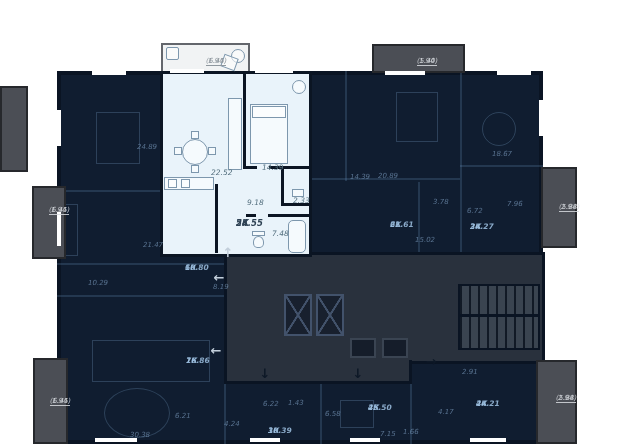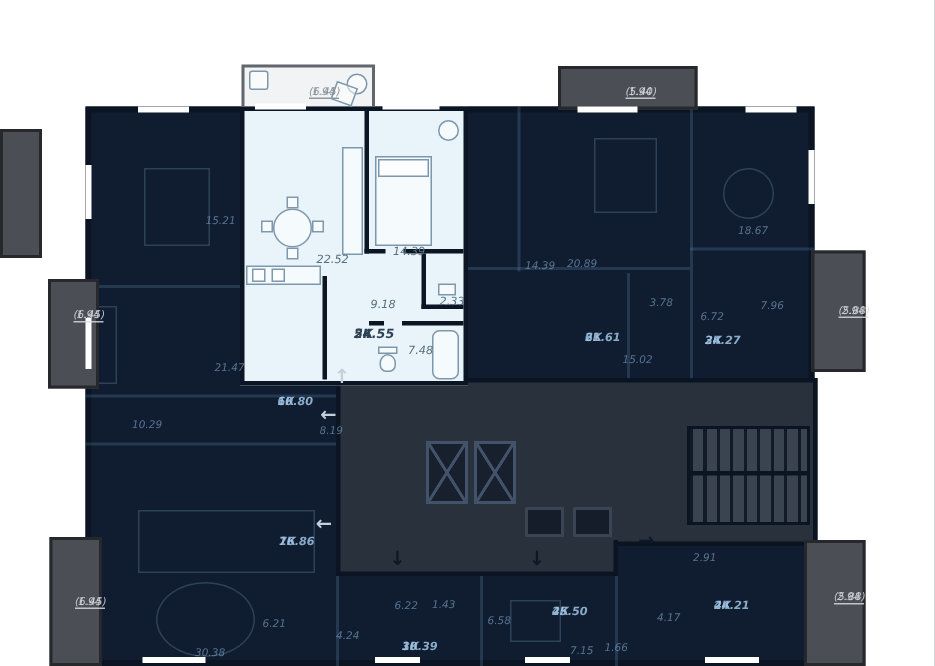--- a/index.html
+++ b/index.html
@@ -186,21 +186,21 @@
       </div>
       <div class="lbl bal-gray-lbl" style="left: 559px; top: 203px;">
         <span class="fracline">2.94</span>
         <span>(5.88)</span>
       </div>
       <div class="lbl bal-gray-lbl" style="left: 556px; top: 394px;">
         <span class="fracline">2.94</span>
         <span>(5.88)</span>
       </div>
       <div class="lbl dim" style="left: 137px; top: 143px;">
-        <span>15.21</span>
+        <span>24.89</span>
       </div>
       <div class="lbl dim" style="left: 143px; top: 241px;">
         <span>21.47</span>
       </div>
       <div class="lbl dim" style="left: 88px; top: 279px;">
         <span>10.29</span>
       </div>
       <div class="lbl unit-dim" style="left: 185px; top: 264px;">
         <span>1К</span>
         <span>60.80</span>

